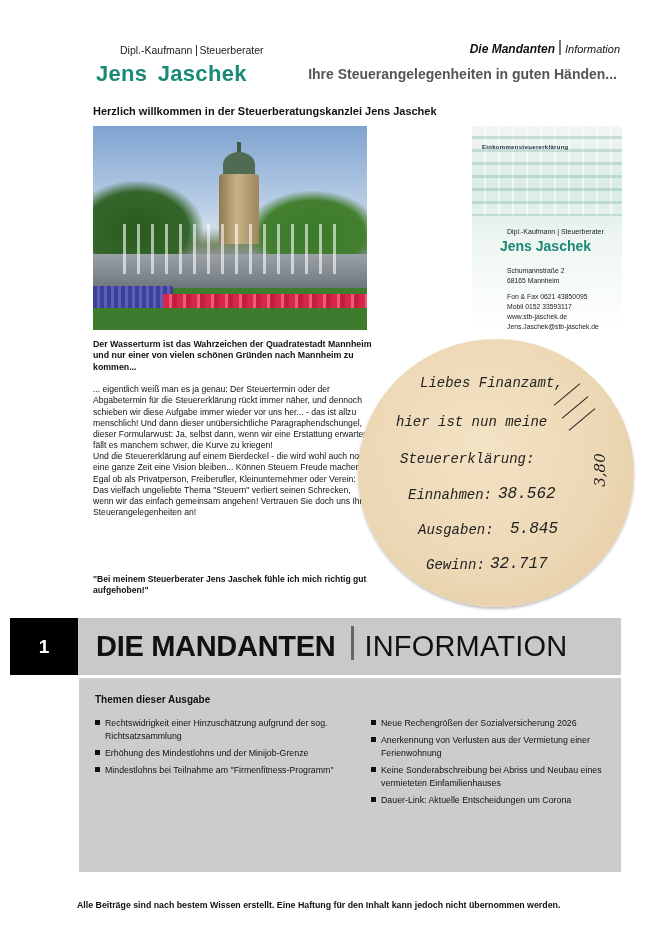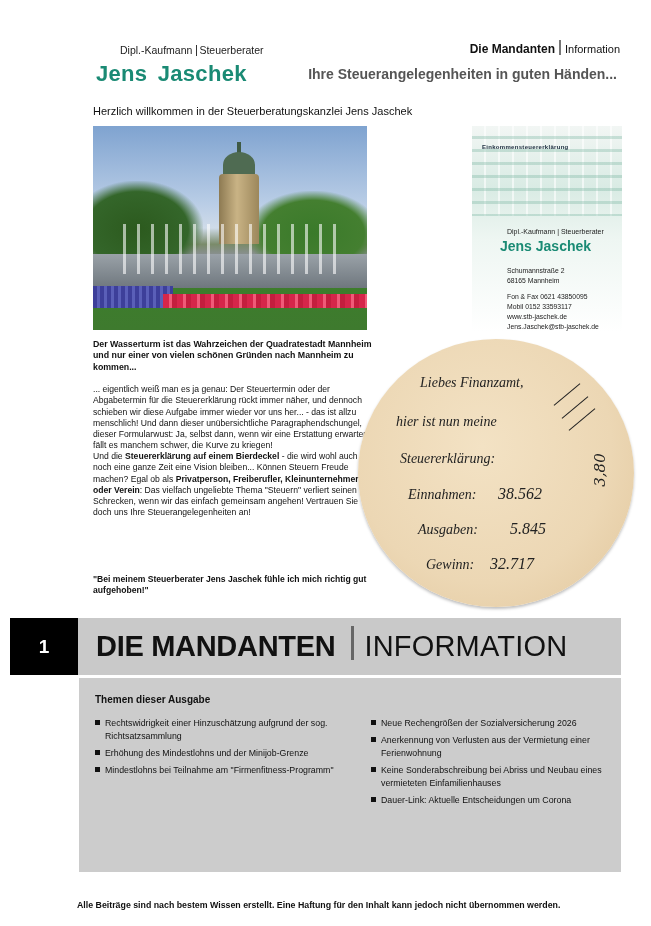--- a/index.html
+++ b/index.html
@@ -5,27 +5,27 @@
   * { box-sizing: border-box; margin: 0; padding: 0; }
   html, body { width: 651px; height: 926px; background: #ffffff; overflow: hidden; }
   body { position: relative; font-family: "Liberation Sans", sans-serif; color: #111; }
 
   .abs { position: absolute; }
 
   
   .hdr-sub { left: 97px; top: 44px; font-size: 10.5px; color: #222; margin-left: 23px; }
   .hdr-sub .sep { display: inline-block; width: 1px; height: 11px; background: #333; margin: 0 2px 0 4px; vertical-align: -2px; }
   .hdr-name { left: 96px; top: 61px; font-size: 22px; font-weight: bold; color: #1a8a74; letter-spacing: 0.3px; word-spacing: 4px; }
-  .hdr-right { right: 31px; top: 40px; font-size: 12px; color: #111; }
+  .hdr-right { right: 31px; top: 40px; font-size: 12px; color: #111; font-style: italic; }
   .hdr-right b { font-weight: bold; }
   .hdr-right .sep { display: inline-block; width: 2px; height: 15px; background: #777; margin: 0 4px 0 4px; vertical-align: -2px; }
   .hdr-right .info { font-size: 11px; }
   .tagline { right: 34px; top: 66px; font-size: 14px; font-weight: bold; color: #555; margin-left: 36px; }
 
-  .welcome { left: 93px; top: 105px; font-size: 11px; font-weight: normal; color: #111; }
+  .welcome { left: 93px; top: 105px; font-size: 11px; font-weight: bold; color: #111; }
 
   
   .photo { left: 93px; top: 126px; width: 274px; height: 204px; overflow: hidden;
            background: linear-gradient(180deg, #7fa3d0 0%, #b9cde6 38%, #cfdbe9 50%, #7a8b6a 58%, #8c9198 64%, #6e7680 70%, #3d7d2c 76%, #3e7a2e 100%); }
   .photo .trees-l { position: absolute; left: 0; top: 55px; width: 110px; height: 80px; background: radial-gradient(ellipse at 40% 60%, #2c5a1e 0%, #34662a 55%, transparent 72%); }
   .photo .trees-r { position: absolute; right: 0; top: 65px; width: 120px; height: 70px; background: radial-gradient(ellipse at 55% 60%, #3a7a2a 0%, #447f30 55%, transparent 72%); }
   .photo .tower { position: absolute; left: 126px; top: 48px; width: 40px; height: 70px; background: linear-gradient(90deg, #8d7a52, #c9b385 45%, #9c875b); border-radius: 4px 4px 0 0; }
   .photo .dome { position: absolute; left: 130px; top: 26px; width: 32px; height: 26px; background: #4f6b52; border-radius: 50% 50% 10% 10%; }
   .photo .spire { position: absolute; left: 144px; top: 16px; width: 4px; height: 12px; background: #3f5a44; }
   .photo .pool { position: absolute; left: 0; top: 128px; width: 100%; height: 34px; background: linear-gradient(180deg, #9aa2a8, #6f777e); }
@@ -40,31 +40,31 @@
   .card .form-lines { position: absolute; left: 0; top: 0; width: 100%; height: 90px;
           background: repeating-linear-gradient(180deg, transparent 0 10px, rgba(120,180,160,0.35) 10px 13px),
                       repeating-linear-gradient(90deg, transparent 0 12px, rgba(255,255,255,0.6) 12px 14px); }
   .card .form-title { position: absolute; left: 10px; top: 18px; font-size: 6px; font-weight: bold; color: #234; letter-spacing: 0.3px; }
   .card .c-sub { position: absolute; left: 35px; top: 102px; font-size: 7px; color: #222; }
   .card .c-name { position: absolute; left: 28px; top: 112px; font-size: 14px; font-weight: bold; color: #1a8a74; }
   .card .c-line { position: absolute; left: 35px; font-size: 6.8px; color: #222; }
 
   
   .col-text { left: 93px; width: 280px; font-size: 8.6px; line-height: 11.3px; color: #111; }
-  .col-text b { font-weight: bold; }
+  .col-text b { font-weight: normal; }
   .t1 { top: 339px; font-weight: bold; font-size: 8.8px; }
   .t2 { top: 384px; }
   .t3 { top: 451px; }
   .t4 { top: 574px; }
 
   
   .coaster { left: 358px; top: 339px; width: 276px; height: 268px; border-radius: 50%;
              background: radial-gradient(ellipse at 45% 40%, #f3e2c4 0%, #ecd7b4 60%, #e3c9a0 92%, #cfb288 100%);
              box-shadow: 0 2px 3px rgba(0,0,0,0.25); }
-  .coaster .hw { position: absolute; font-family: Liberation Serif, serif; font-style: italic; color: #222; white-space: nowrap; text-align: center; }
+  .coaster .hw { position: absolute; font-family: Liberation Mono, monospace; font-style: italic; color: #222; white-space: nowrap; text-align: center; }
   .coaster .tick { position: absolute; width: 34px; height: 1px; background: #222; transform: rotate(-40deg); }
   .coaster .price { position: absolute; right: 18px; top: 122px; transform: rotate(-90deg); font-family: "DejaVu Serif", serif; font-style: italic; font-size: 15px; color: #222; }
 
   
   .num-box { left: 10px; top: 618px; width: 68px; height: 57px; background: #000; color: #fff; font-weight: bold; font-size: 19px; display: flex; align-items: center; justify-content: center; }
   .band { left: 78px; top: 618px; width: 543px; height: 57px; background: #c9c9c9; display: flex; align-items: center; padding-left: 18px; }
   .band .strong { font-size: 29px; font-weight: bold; color: #111; letter-spacing: -0.3px; }
   .band .sep { display: inline-block; width: 3px; height: 34px; background: #666; margin: 0 10px 8px 16px; }
   .band .light { font-size: 29px; color: #111; letter-spacing: 0.2px; }
 

